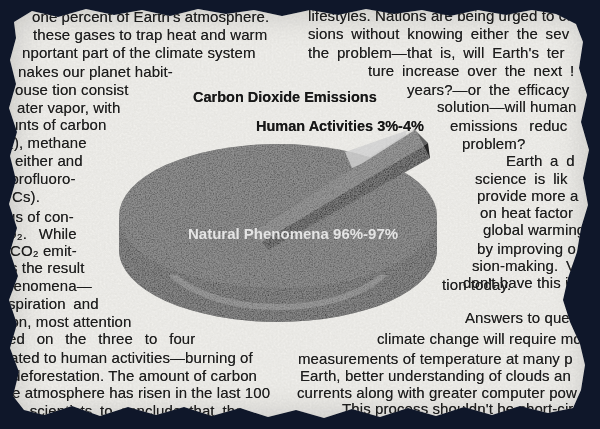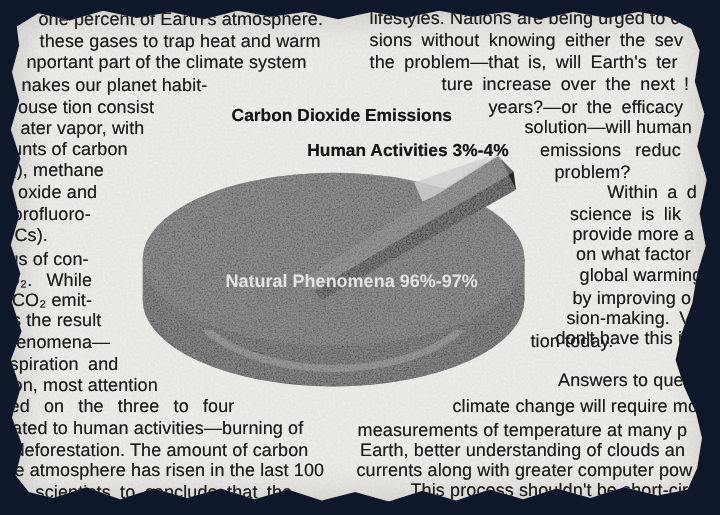--- a/index.html
+++ b/index.html
@@ -27,21 +27,21 @@
 
     <div>
       <div class="tl" style="left:32px;top:8px">one percent of Earth's atmosphere.</div>
       <div class="tl" style="left:33px;top:26px">these gases to trap heat and warm</div>
       <div class="tl" style="left:22px;top:44px">nportant part of the climate system</div>
       <div class="tl" style="left:18px;top:63px">nakes our planet habit-</div>
       <div class="tl" style="left:15px;top:81px">ouse tion consist</div>
       <div class="tl" style="left:17px;top:99px">ater vapor, with</div>
       <div class="tl" style="left:10px;top:116px">unts of carbon</div>
       <div class="tl" style="left:8px;top:134px">₂), methane</div>
-      <div class="tl" style="left:15px;top:152px">oxide and</div>
+      <div class="tl" style="left:15px;top:152px">either and</div>
       <div class="tl" style="left:7px;top:170px">lorofluoro-</div>
       <div class="tl" style="left:12px;top:188px">Cs).</div>
       <div class="tl" style="left:7px;top:208px">us of con-</div>
       <div class="tl wsB" style="left:5px;top:225px">O₂. While</div>
       <div class="tl" style="left:10px;top:242px">CO₂ emit-</div>
       <div class="tl" style="left:10px;top:259px">s the result</div>
       <div class="tl" style="left:5px;top:277px">nenomena—</div>
       <div class="tl wsA" style="left:8px;top:295px">spiration and</div>
       <div class="tl" style="left:7px;top:313px">ion, most attention</div>
       <div class="tl wsB" style="left:8px;top:330px">ed on the three to four</div>
@@ -53,24 +53,24 @@
 
     <div>
       <div class="tl" style="left:308px;top:7px">lifestyles. Nations are being urged to cu</div>
       <div class="tl wsA" style="left:308px;top:25px">sions without knowing either the sev</div>
       <div class="tl wsA" style="left:308px;top:44px">the problem—that is, will Earth's ter</div>
       <div class="tl wsA" style="left:368px;top:62px">ture increase over the next !</div>
       <div class="tl wsA" style="left:407px;top:81px">years?—or the efficacy</div>
       <div class="tl" style="left:437px;top:98px">solution—will human</div>
       <div class="tl wsB" style="left:450px;top:117px">emissions reduc</div>
       <div class="tl" style="left:462px;top:135px">problem?</div>
-      <div class="tl wsA" style="left:506px;top:152px">Within a d</div>
+      <div class="tl wsA" style="left:506px;top:152px">Earth a d</div>
       <div class="tl wsA" style="left:475px;top:170px">science is lik</div>
       <div class="tl" style="left:477px;top:187px">provide more a</div>
-      <div class="tl" style="left:480px;top:204px">on what factor</div>
+      <div class="tl" style="left:480px;top:204px">on heat factor</div>
       <div class="tl" style="left:483px;top:221px">global warming</div>
       <div class="tl" style="left:477px;top:240px">by improving o</div>
       <div class="tl wsA" style="left:472px;top:257px">sion-making. V</div>
       <div class="tl" style="left:463px;top:274px">don't have this i</div>
       <div class="tl" style="left:442px;top:276px">tion today.</div>
       <div class="tl" style="left:465px;top:309px">Answers to ques</div>
       <div class="tl" style="left:377px;top:330px">climate change will require mor</div>
       <div class="tl" style="left:298px;top:350px">measurements of temperature at many p</div>
       <div class="tl" style="left:300px;top:367px">Earth, better understanding of clouds an</div>
       <div class="tl" style="left:297px;top:384px">currents along with greater computer pow</div>

